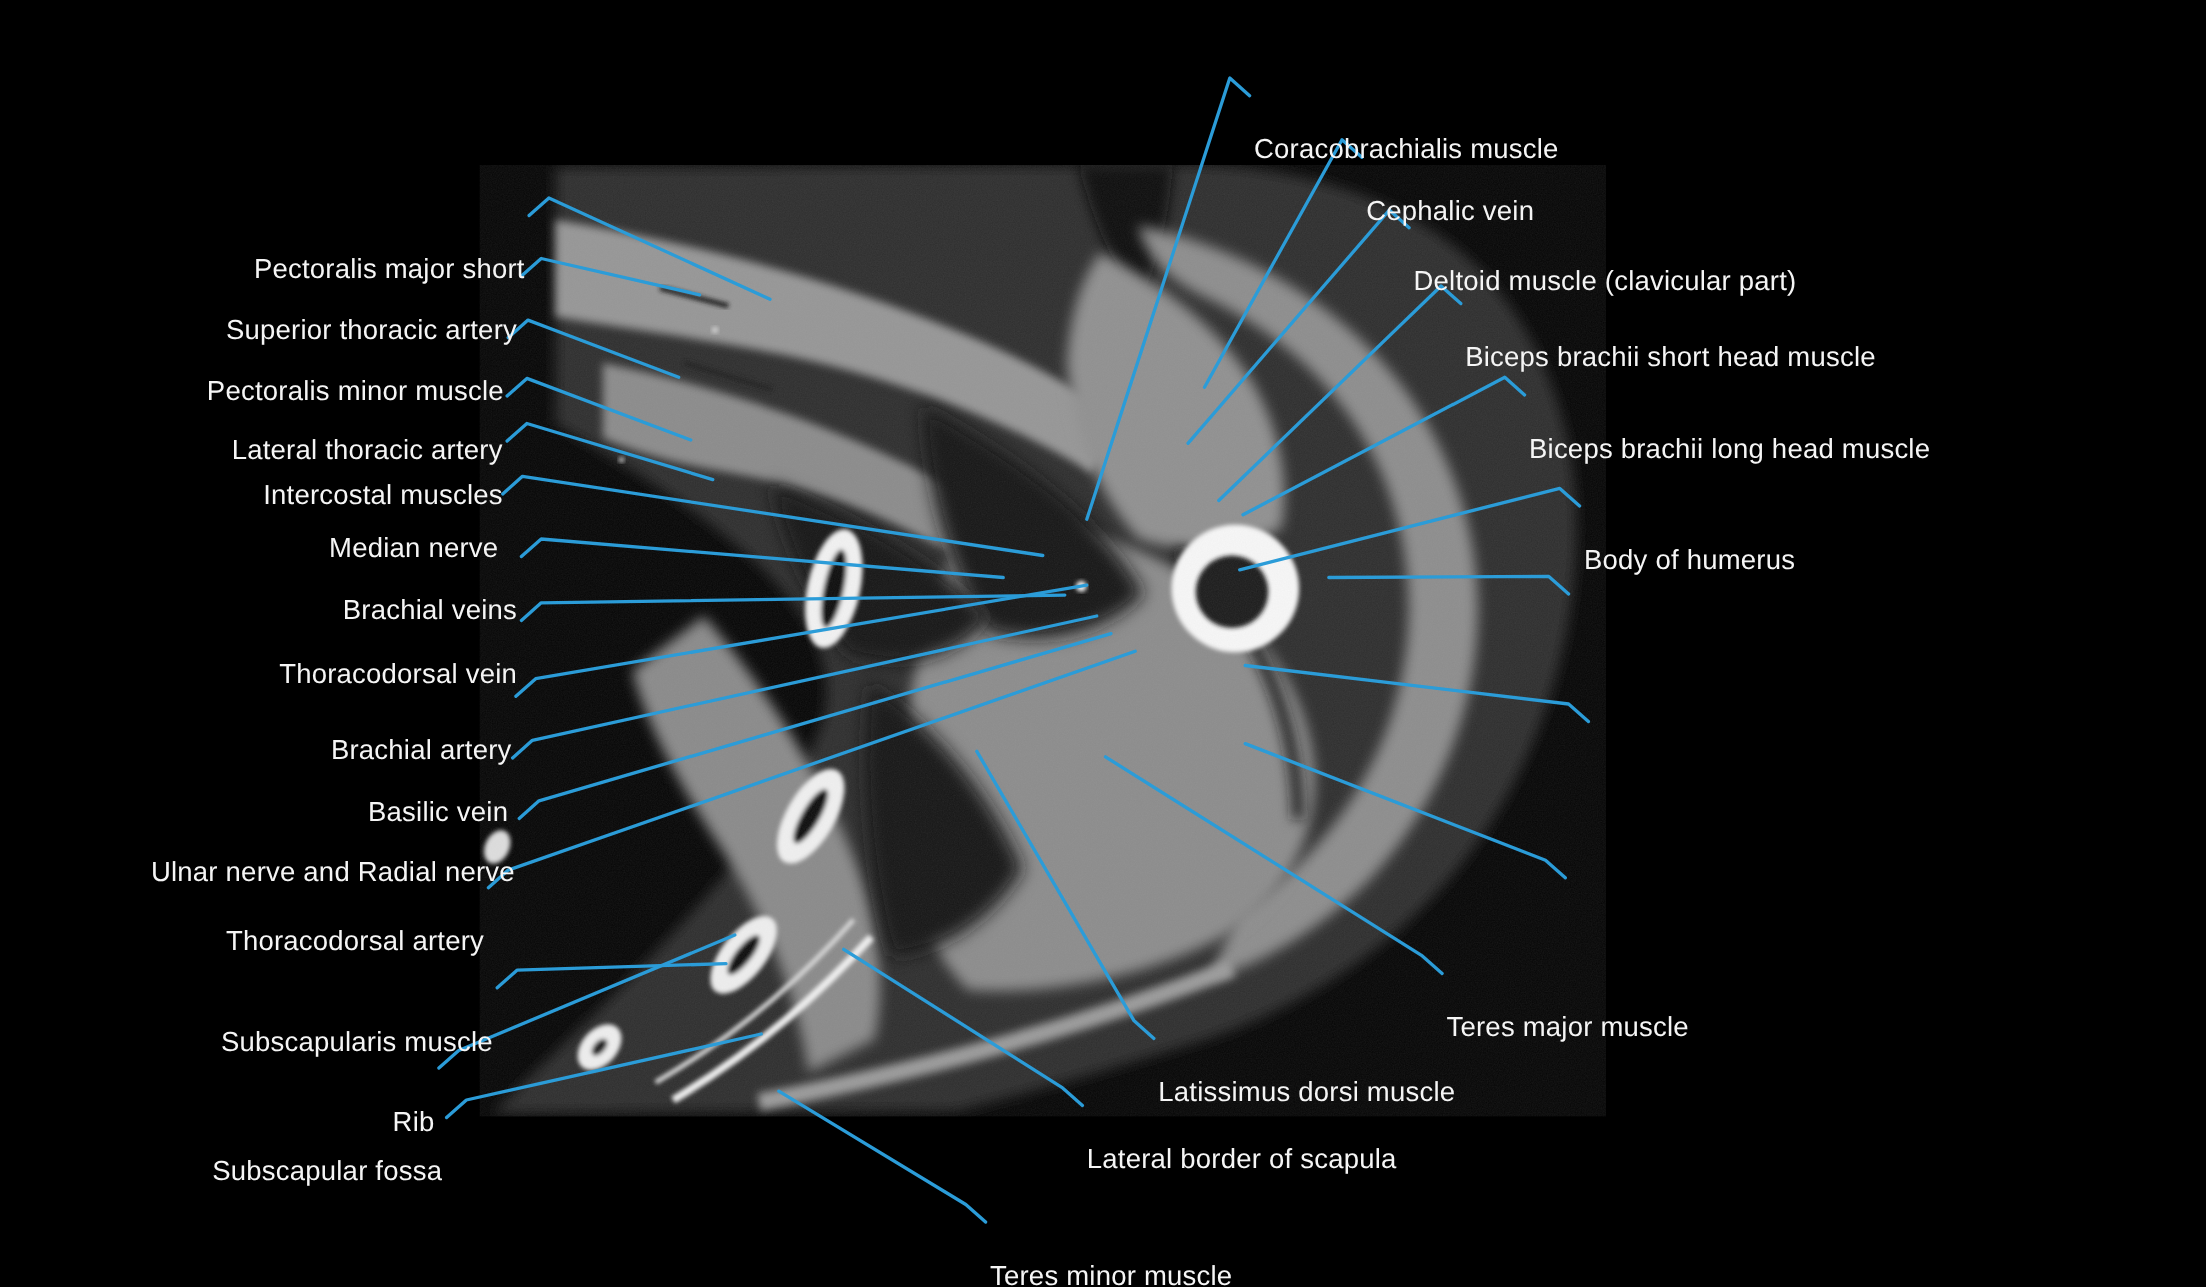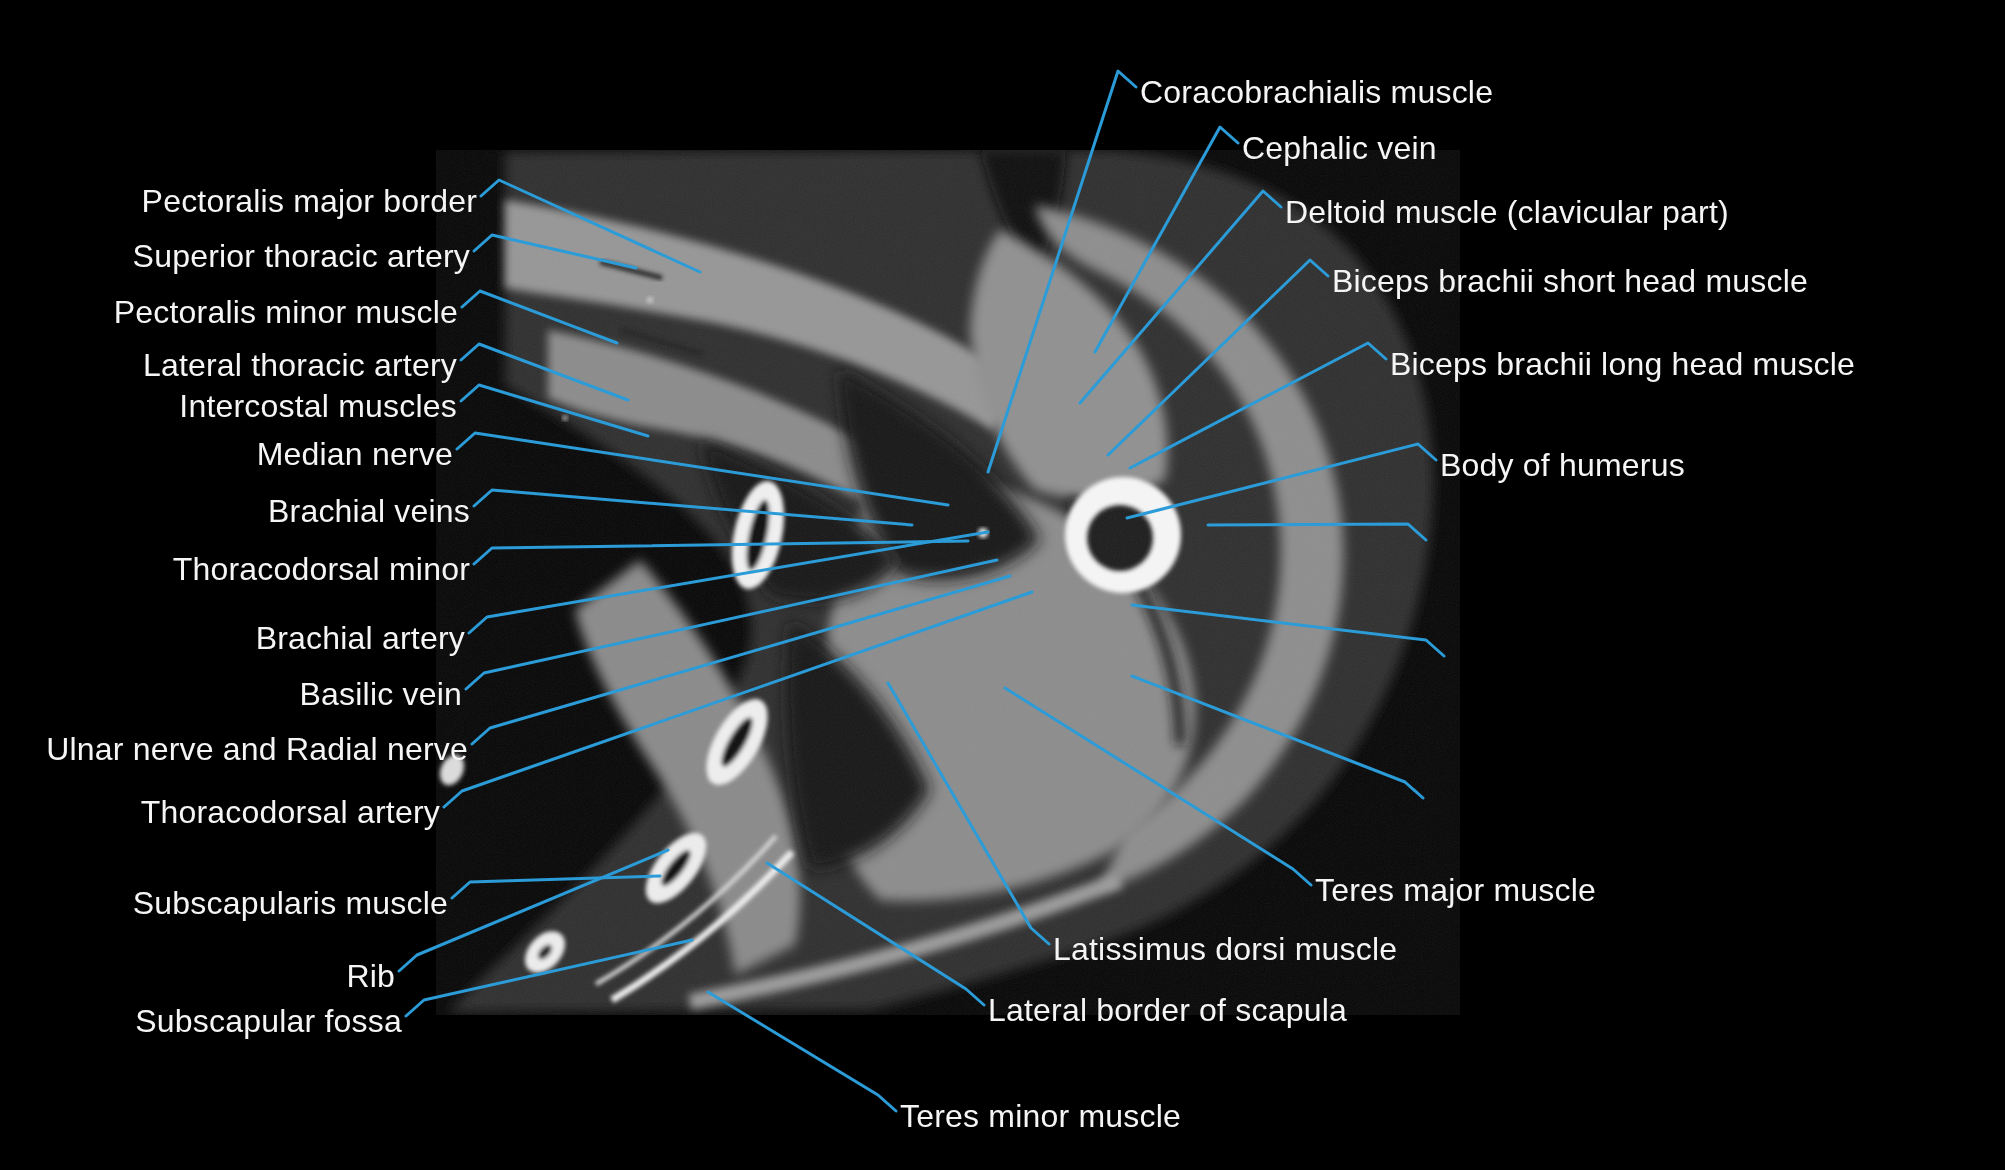--- a/index.html
+++ b/index.html
@@ -1,20 +1,20 @@
 <!DOCTYPE html>
 <html><head>
 <meta charset="utf-8">
 <style>
   html,body{margin:0;padding:0;background:#000;}
   .stage{position:relative;width:2005px;height:1170px;background:#000;overflow:hidden;
          font-family:"Liberation Sans", sans-serif;}
   .stage svg{position:absolute;left:0;top:0;}
-  .lbl{position:absolute;color:#f5f5f5;font-size:32px;line-height:30px;white-space:nowrap;
-       font-weight:400;letter-spacing:.2px;}
+  .lbl{position:absolute;color:#f5f5f5;font-size:25px;line-height:30px;white-space:nowrap;
+       font-weight:400;letter-spacing:.2px;margin-top:44px;}
   .lbl.l{text-align:right;}
   .lbl.r{text-align:left;}
 </style>
 </head>
 <body>
 
 <div class="stage">
 
 <svg width="2005" height="1170" viewBox="0 0 2005 1170">
   <defs>
@@ -143,28 +143,28 @@
     <polyline points="1426,540 1408,524 1208,525"></polyline>
     <polyline points="1444,656 1426,640 1132,605"></polyline>
     <polyline points="1423,798 1405,782 1132,676"></polyline>
     <polyline points="1311,885 1293,869 1005,688"></polyline>
     <polyline points="1049,944 1031,928 888,683"></polyline>
     <polyline points="984,1005 966,989 767,863"></polyline>
     <polyline points="896,1111 878,1095 708,992"></polyline>
   </g>
 </svg>
 
-<div class="lbl l" style="right:1528px;top:186px">Pectoralis major border</div>
+<div class="lbl l" style="right:1528px;top:186px">Pectoralis major short</div>
 <div class="lbl l" style="right:1535px;top:241px">Superior thoracic artery</div>
 <div class="lbl l" style="right:1547px;top:297px">Pectoralis minor muscle</div>
 <div class="lbl l" style="right:1548px;top:350px">Lateral thoracic artery</div>
 <div class="lbl l" style="right:1548px;top:391px">Intercostal muscles</div>
 <div class="lbl l" style="right:1552px;top:439px">Median nerve</div>
 <div class="lbl l" style="right:1535px;top:496px">Brachial veins</div>
-<div class="lbl l" style="right:1535px;top:554px">Thoracodorsal minor</div>
+<div class="lbl l" style="right:1535px;top:554px">Thoracodorsal vein</div>
 <div class="lbl l" style="right:1540px;top:623px">Brachial artery</div>
 <div class="lbl l" style="right:1543px;top:679px">Basilic vein</div>
 <div class="lbl l" style="right:1537px;top:734px">Ulnar nerve and Radial nerve</div>
 <div class="lbl l" style="right:1565px;top:797px">Thoracodorsal artery</div>
 <div class="lbl l" style="right:1557px;top:888px">Subscapularis muscle</div>
 <div class="lbl l" style="right:1610px;top:961px">Rib</div>
 <div class="lbl l" style="right:1603px;top:1006px">Subscapular fossa</div>
 
 <div class="lbl r" style="left:1140px;top:77px">Coracobrachialis muscle</div>
 <div class="lbl r" style="left:1242px;top:133px">Cephalic vein</div>

